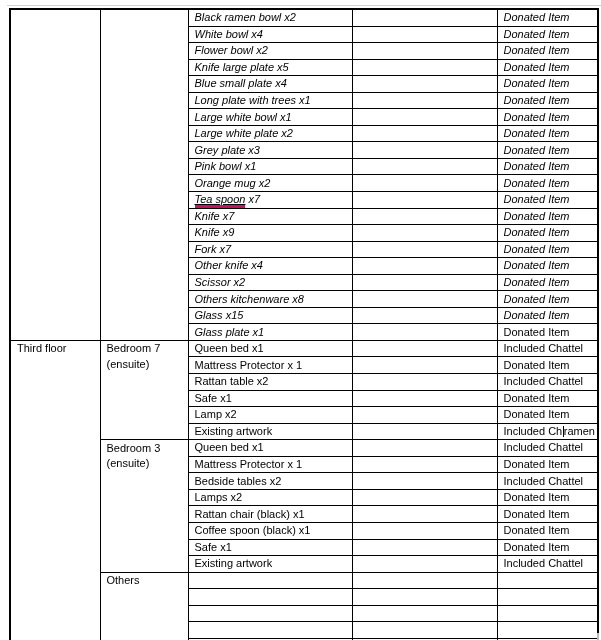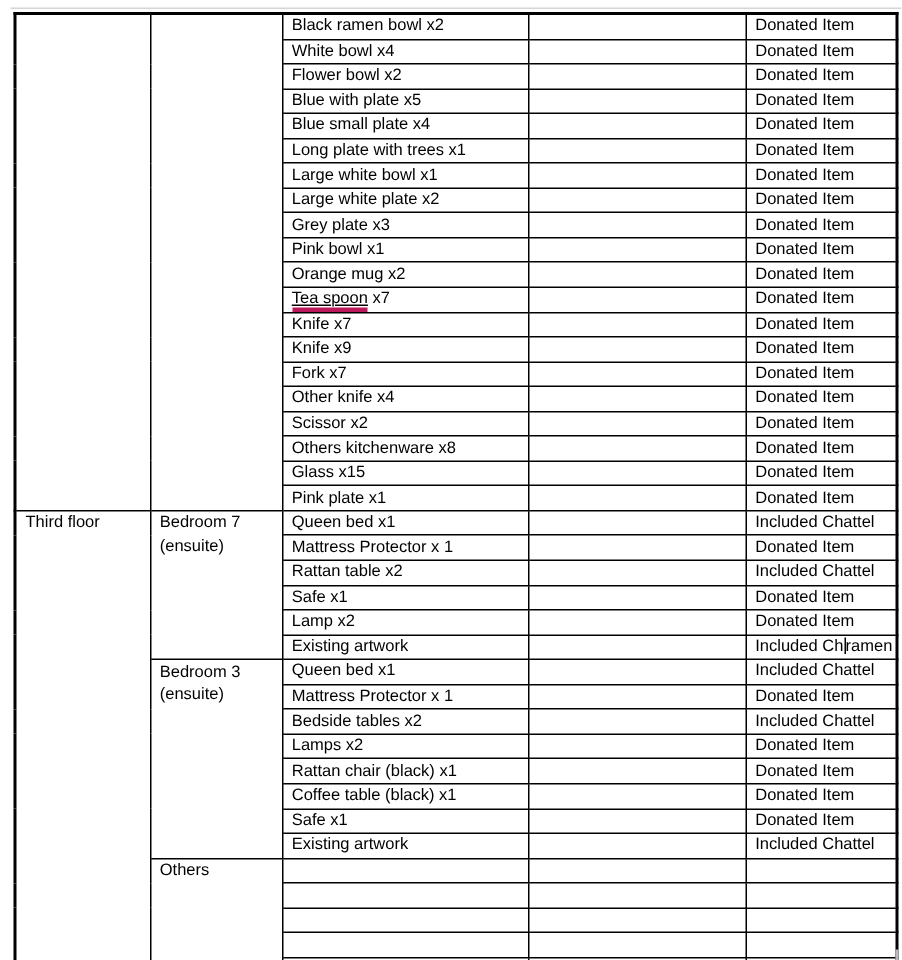--- a/index.html
+++ b/index.html
@@ -17,21 +17,21 @@
     border:1px solid #000;
     height:15.55px;max-height:15.55px;
     padding:0 2px 0 6px;
     font-size:11px;line-height:13px;
     vertical-align:middle;
     overflow:hidden;white-space:nowrap;
   }
   td.floor-cell, td.room-cell{
     vertical-align:top;white-space:normal;line-height:15.5px;padding-top:0.5px;
   }
-  td.italic{margin-left:24px;}
+  td.italic{font-style:italic;margin-left:24px;}
   .u{
     text-decoration:underline;
     border-bottom:6px solid #be185d;
   }
   .caret{
     display:inline-block;width:1px;height:11px;background:#000;
     vertical-align:-2px;margin-left:0.5px;
   }
   .corner-mark{position:absolute;left:597px;top:633px;width:2px;height:7px;background:#b9b9b9;}
 </style>
@@ -60,21 +60,21 @@
         <td class="italic">White bowl x4</td>
         <td></td>
         <td class="italic">Donated Item</td>
       </tr>
       <tr>
         <td class="italic">Flower bowl x2</td>
         <td></td>
         <td class="italic">Donated Item</td>
       </tr>
       <tr>
-        <td class="italic">Blue with plate x5</td>
+        <td class="italic">Knife large plate x5</td>
         <td></td>
         <td class="italic">Donated Item</td>
       </tr>
       <tr>
         <td class="italic">Blue small plate x4</td>
         <td></td>
         <td class="italic">Donated Item</td>
       </tr>
       <tr>
         <td class="italic">Long plate with trees x1</td>
@@ -140,21 +140,21 @@
         <td class="italic">Others kitchenware x8</td>
         <td></td>
         <td class="italic">Donated Item</td>
       </tr>
       <tr>
         <td class="italic">Glass x15</td>
         <td></td>
         <td class="italic">Donated Item</td>
       </tr>
       <tr>
-        <td class="italic">Pink plate x1</td>
+        <td class="italic">Glass plate x1</td>
         <td></td>
         <td>Donated Item</td>
       </tr>
       <tr>
         <td class="floor-cell" rowspan="20">Third floor</td>
         <td class="room-cell" rowspan="6">Bedroom 7 (ensuite)</td>
         <td>Queen bed x1</td>
         <td></td>
         <td>Included Chattel</td>
       </tr>
@@ -203,21 +203,21 @@
         <td>Lamps x2</td>
         <td></td>
         <td>Donated Item</td>
       </tr>
       <tr>
         <td>Rattan chair (black) x1</td>
         <td></td>
         <td>Donated Item</td>
       </tr>
       <tr>
-        <td>Coffee table (black) x1</td>
+        <td>Coffee spoon (black) x1</td>
         <td></td>
         <td>Donated Item</td>
       </tr>
       <tr>
         <td>Safe x1</td>
         <td></td>
         <td>Donated Item</td>
       </tr>
       <tr>
         <td>Existing artwork</td>

